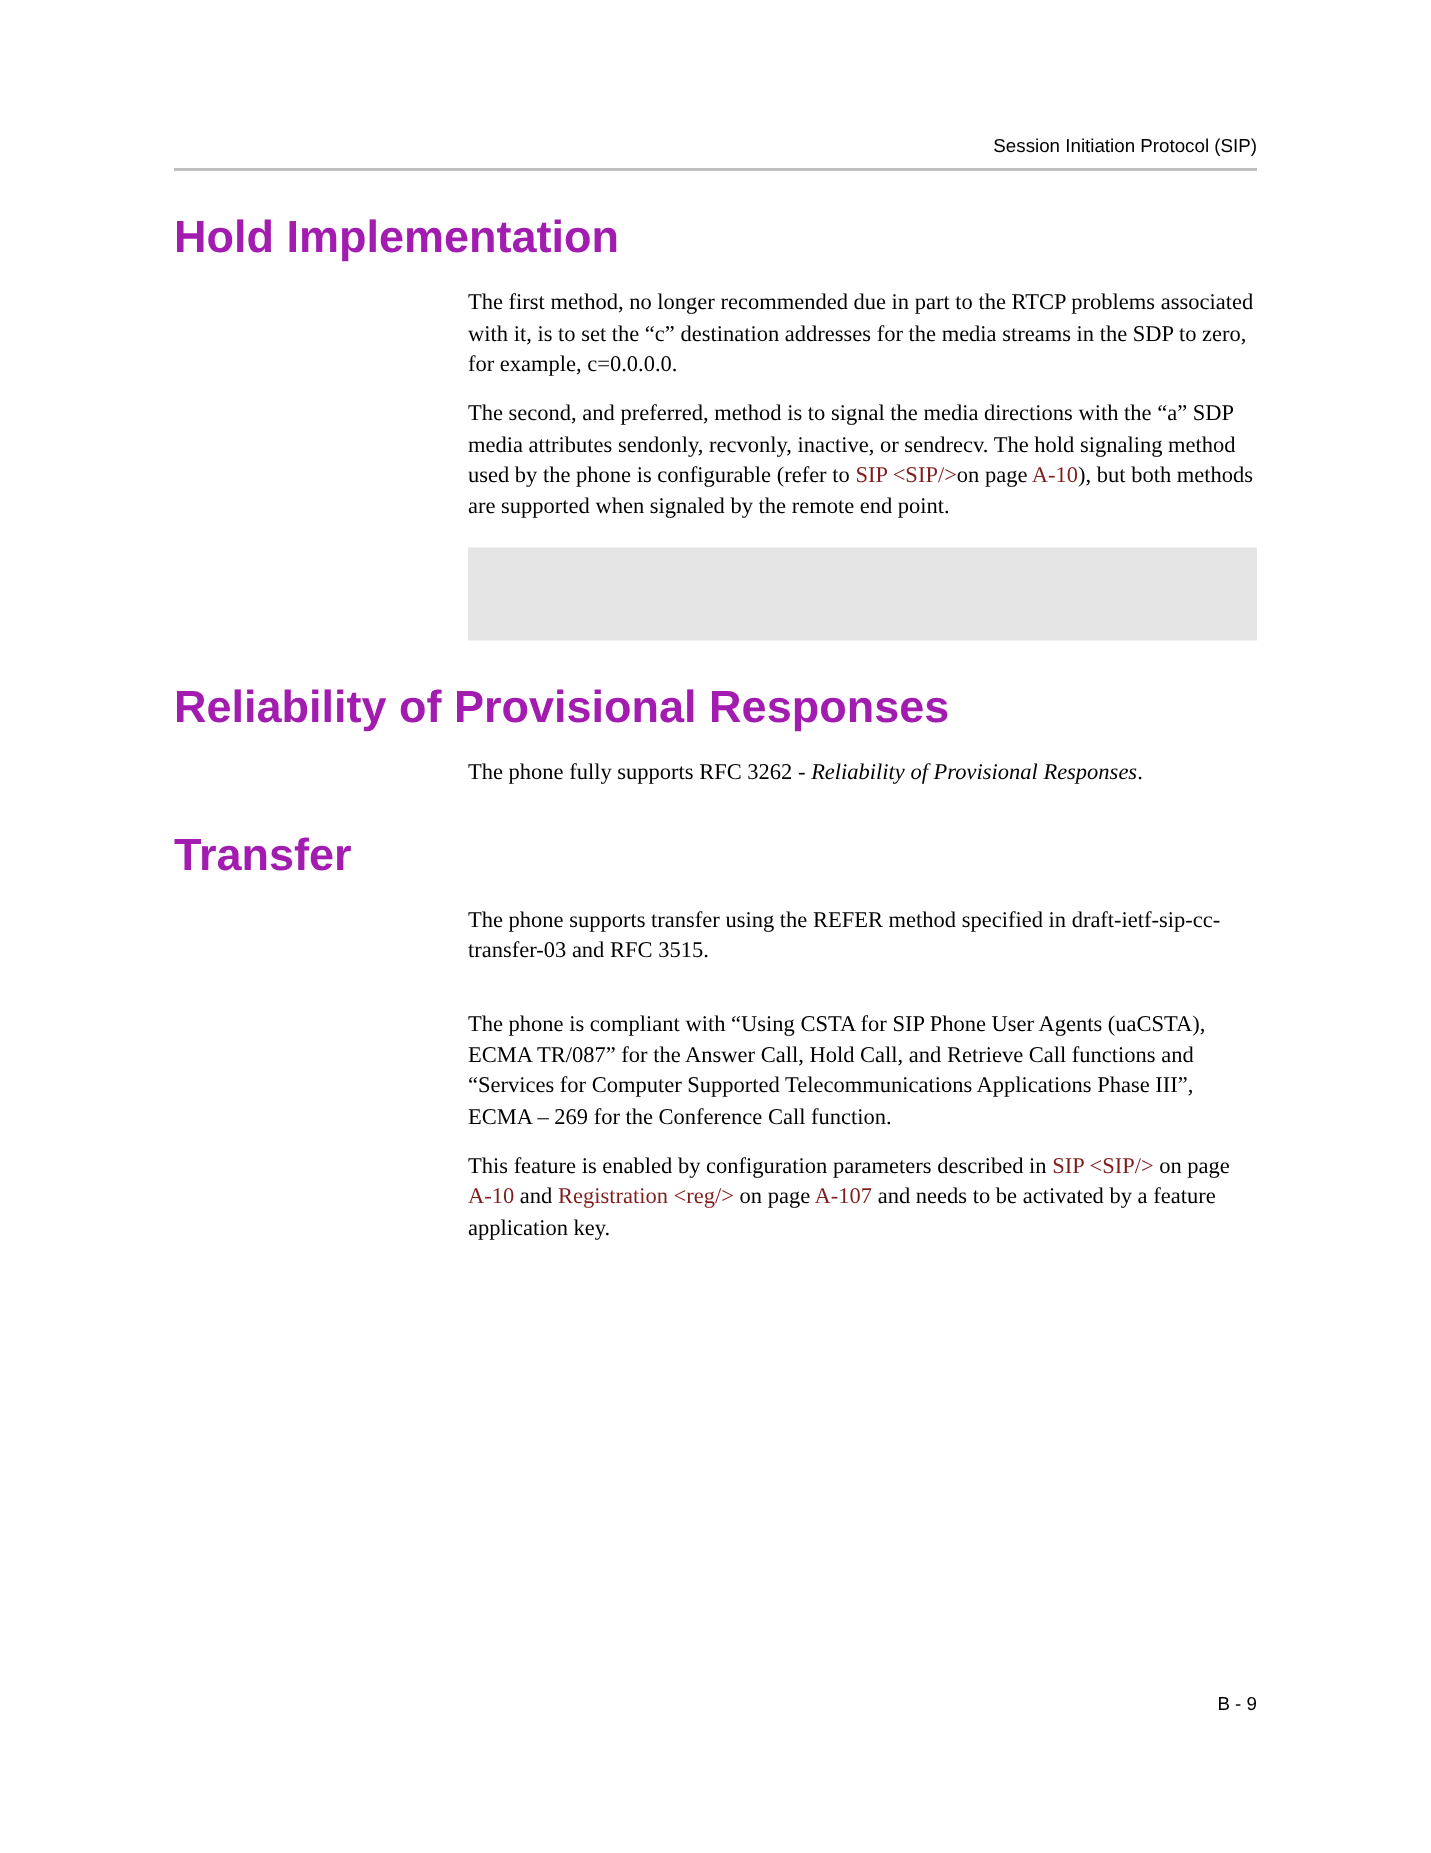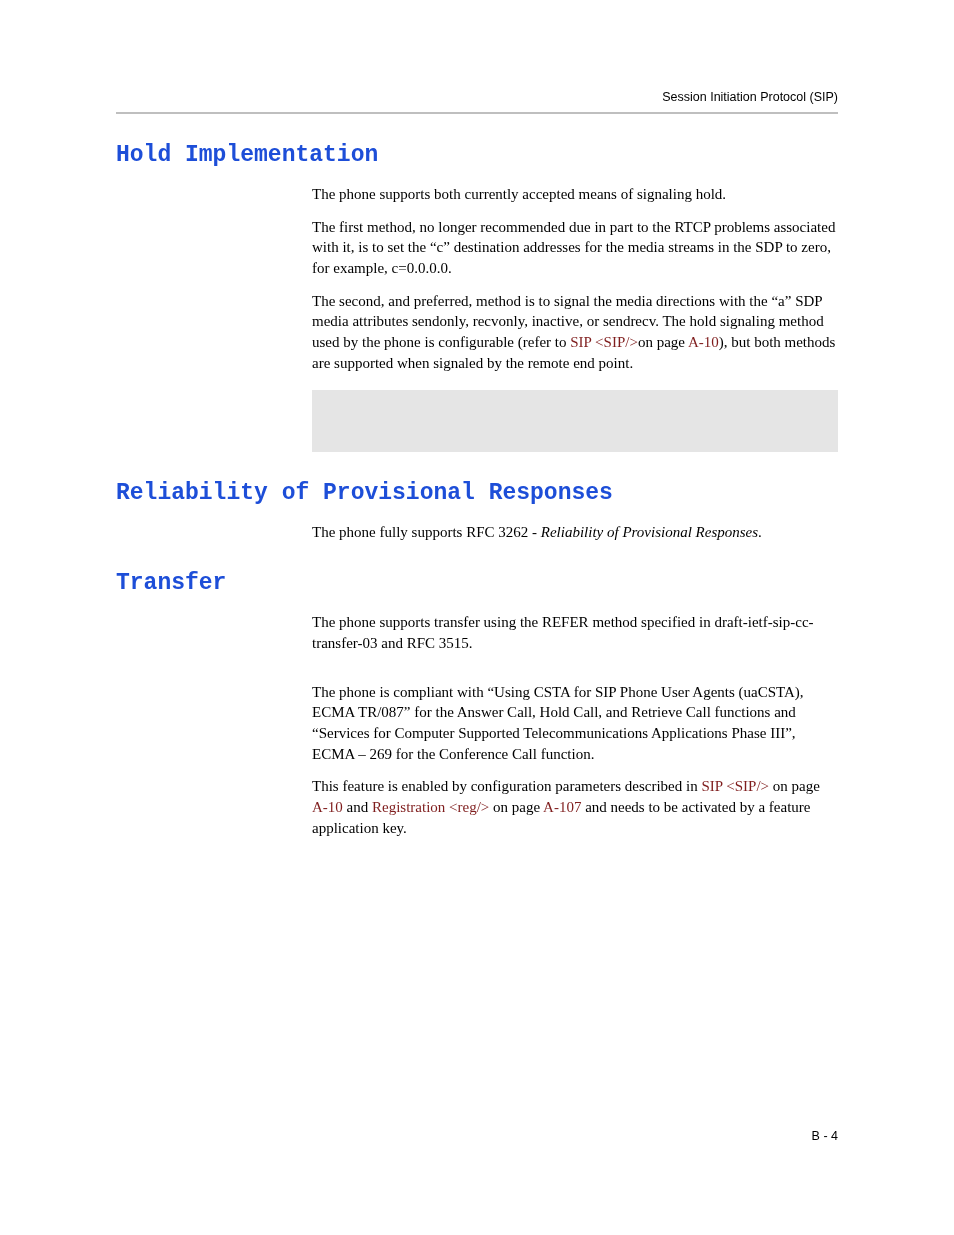--- a/index.html
+++ b/index.html
@@ -22,24 +22,24 @@
     font-size: 12.5px;
     color: #000;
     padding-bottom: 8px;
   }
   .header-rule {
     border: none;
     border-top: 2.5px solid #bfbfbf;
     margin: 0 0 28px 0;
   }
   .section-heading {
-    font-family: Liberation Mono, monospace;
+    font-family: Liberation Sans, sans-serif;
     font-weight: bold;
-    font-size: 23px;
-    color: #1d4ed8;
+    font-size: 30px;
+    color: #a21caf;
     margin: 10px 0 16px 0;
   }
   .body-block {
     margin-left: 196px;
     font-size: 15px;
     line-height: 1.38;
     color: #000;
   }
   .body-block p {
     margin: 0 0 12px 0;
@@ -68,21 +68,20 @@
 
 <div class="page">
 
   <div class="header-area">
     <span>Session Initiation Protocol (SIP)</span>
   </div>
   <hr class="header-rule">
 
   <div class="section-heading">Hold Implementation</div>
   <div class="body-block">
-    <p>The phone supports both currently accepted means of signaling hold.</p>
     <p>The first method, no longer recommended due in part to the RTCP problems associated with it, is to set the “c” destination addresses for the media streams in the SDP to zero, for example, c=0.0.0.0.</p>
     <p>
       <span>The second, and preferred, method is to signal the media directions with the “a” SDP media attributes sendonly, recvonly, inactive, or sendrecv. The hold signaling method used by the phone is configurable (refer to </span><span class="link">SIP &lt;SIP/&gt;</span><span>on page </span><span class="link">A-10</span><span>), but both methods are supported when signaled by the remote end point.</span>
     </p>
   </div>
 
   <div class="grey-box"></div>
 
   <div class="section-heading">Reliability of Provisional Responses</div>
   <div class="body-block" style="margin-bottom:28px;">
@@ -96,15 +95,15 @@
     <p>The phone supports transfer using the REFER method specified in draft-ietf-sip-cc-transfer-03 and RFC 3515.</p>
   </div>
 
   <div class="body-block">
     <p>The phone is compliant with “Using CSTA for SIP Phone User Agents (uaCSTA), ECMA TR/087” for the Answer Call, Hold Call, and Retrieve Call functions and “Services for Computer Supported Telecommunications Applications Phase III”, ECMA – 269 for the Conference Call function.</p>
     <p>
       <span>This feature is enabled by configuration parameters described in </span><span class="link">SIP &lt;SIP/&gt;</span><span> on page </span><span class="link">A-10</span><span> and </span><span class="link">Registration &lt;reg/&gt;</span><span> on page </span><span class="link">A-107</span><span> and needs to be activated by a feature application key.</span>
     </p>
   </div>
 
-  <div class="page-number">B - 4</div>
+  <div class="page-number">B - 9</div>
 
 </div>
 
 </body></html>

